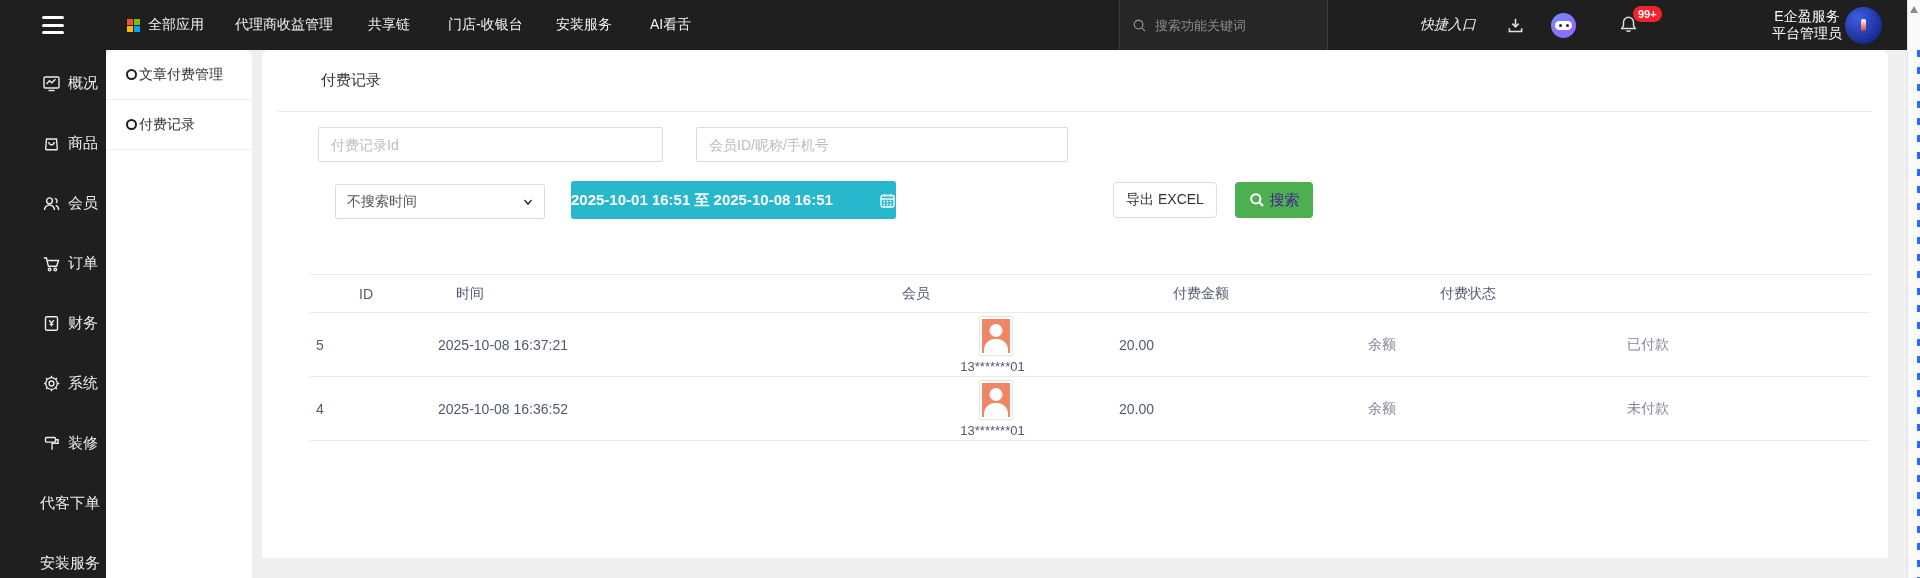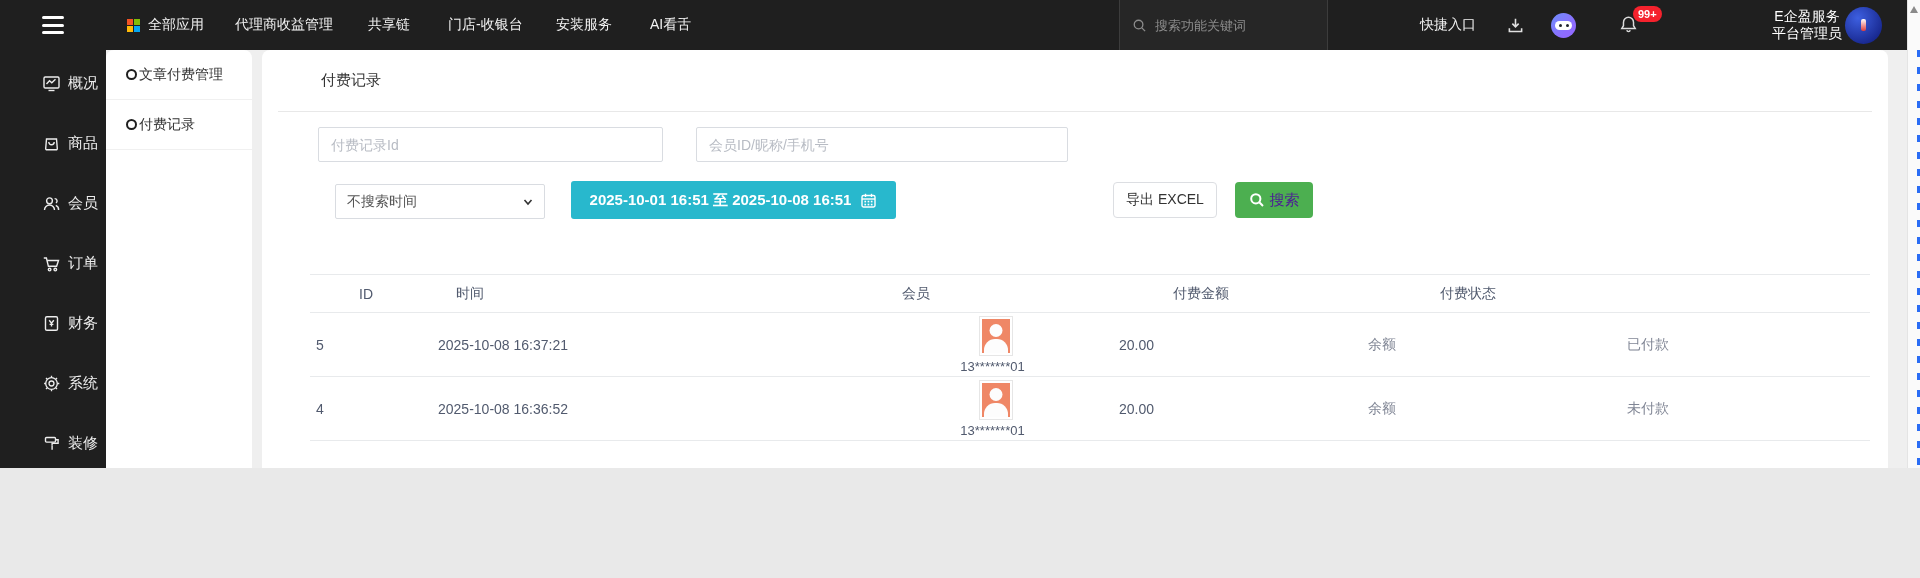--- a/index.html
+++ b/index.html
@@ -1,32 +1,32 @@
 <!DOCTYPE html>
 <html><head>
 <meta charset="utf-8">
 <style>
   * { margin:0; padding:0; box-sizing:border-box; }
   html,body { background:#e9e9e9; }
   body { font-family:"Liberation Sans","DejaVu Sans",sans-serif; }
-  .stage { position:relative; width:1920px; height:468px; background:#efefef; overflow:hidden; }
+  .stage { position:relative; width:1920px; height:578px; background:#efefef; overflow:hidden; }
 
   
   .navbar { position:absolute; left:0; top:0; width:1920px; height:50px; background:#1f1f1f; z-index:2; }
   .hamburger { position:absolute; left:42px; top:13px; width:22px; height:24px; display:flex; flex-direction:column; justify-content:space-between; padding:3px 0; cursor:pointer; }
   .hamburger span { display:block; width:22px; height:3px; background:#fff; border-radius:2px; }
   .nav-entry { position:absolute; top:0; height:50px; display:flex; align-items:center; color:#f2f2f2; font-size:14px; cursor:pointer; white-space:nowrap; }
   .nav-apps { left:127px; gap:8px; }
   .ms-grid { width:13px; height:13px; display:grid; grid-template-columns:6px 6px; grid-template-rows:6px 6px; gap:1px; }
   .ms-grid i:nth-child(1){background:#f35325;} .ms-grid i:nth-child(2){background:#81bc06;}
   .ms-grid i:nth-child(3){background:#ffba08;} .ms-grid i:nth-child(4){background:#05a6f0;}
   .nav-search { position:absolute; left:1119px; top:0; width:209px; height:50px; background:#262626; border-left:1px solid #3c3c3c; border-right:1px solid #3c3c3c; display:flex; align-items:center; padding:0 12px; gap:8px; }
   .nav-search input { background:transparent; border:none; outline:none; color:#bbb; font-size:13px; width:150px; font-family:inherit; }
   .nav-search input::placeholder { color:#8c8c8c; }
-  .nav-quick { left:1420px; }
+  .nav-quick { left:1420px;font-style:italic; }
   .nav-ico { position:absolute; top:0; height:50px; display:flex; align-items:center; cursor:pointer; }
   .dl-ico { left:1506px; } .robot-ico { left:1551px; } .bell-ico { left:1618px; }
   .robot { width:25px; height:25px; border-radius:50%; background:linear-gradient(135deg,#6e8efb,#8f6bff 70%); position:relative; }
   .robot .visor { position:absolute; left:4px; top:8px; width:17px; height:9px; background:#fff; border-radius:5px; }
   .robot .visor i { position:absolute; top:3px; width:3px; height:3px; border-radius:50%; background:#20242c; }
   .robot .visor i:first-child { left:3.5px; } .robot .visor i:last-child { right:3.5px; }
   .badge { position:absolute; left:1633px; top:6px; background:#f5222d; color:#fff; font-size:11px; font-weight:bold; line-height:16px; padding:0 5px; border-radius:9px; z-index:3; }
   .nav-user { position:absolute; left:1768px; top:0; width:78px; height:50px; display:flex; flex-direction:column; justify-content:center; align-items:center; color:#fff; font-size:14px; line-height:17px; cursor:pointer; }
   .avatar { position:absolute; left:1845px; top:7px; width:37px; height:37px; border-radius:50%; background:radial-gradient(circle at 35% 30%,#3d5fe0,#16258b 80%); cursor:pointer; overflow:hidden; }
   .avatar::after { content:""; position:absolute; left:16px; top:12px; width:5px; height:12px; background:linear-gradient(#ffffff,#e03a3a); border-radius:2px; }
@@ -48,21 +48,21 @@
 
   .f-input { position:absolute; height:35px; border:1px solid #d9dce1; border-radius:2px; background:#fff; }
   .f-input input { width:100%; height:100%; border:none; outline:none; padding:0 12px; font-size:14px; color:#333; font-family:inherit; background:transparent; }
   .f-input input::placeholder { color:#b8bcc4; }
   .f-input.fi-record { left:56px; top:77px; width:345px; }
   .f-input.fi-member { left:434px; top:77px; width:372px; }
   .f-select { position:absolute; height:35px; border:1px solid #d9dce1; border-radius:2px; background:#fff; display:flex; align-items:center; justify-content:space-between; padding:0 11px; font-size:14px; cursor:pointer; }
   .f-select .chev { width:10px; height:10px; flex:0 0 auto; }
   .fs-pay { left:843px; top:77px; width:338px; color:#8a8f99; }
   .fs-time { left:73px; top:134px; width:210px; color:#555; }
-  .date-btn { position:absolute; left:309px; top:131px; width:325px; height:38px; background:#28b8cd; border-radius:3px; color:#fff; font-size:15px; font-weight:bold; display:flex; align-items:center; justify-content:center; gap:9px; cursor:pointer; white-space:nowrap; }
+  .date-btn { position:absolute; left:309px; top:131px; width:325px; height:38px; background:#28b8cd; border-radius:3px; color:#fff; font-size:15px; font-weight:bold; display:flex; align-items:center; justify-content:space-between; gap:9px; cursor:pointer; white-space:nowrap; }
   .export-btn { position:absolute; left:851px; top:132px; width:104px; height:36px; background:#fff; border:1px solid #dcdee2; border-radius:4px; color:#333; font-size:14px; display:flex; align-items:center; justify-content:center; cursor:pointer; }
   .search-btn { position:absolute; left:973px; top:132px; width:78px; height:36px; background:#4caf50; border:none; border-radius:4px; color:#4c1d95; font-size:15px; display:flex; align-items:center; justify-content:center; gap:5px; cursor:pointer; }
 
   
   .tbl { position:absolute; left:48px; top:224px; width:1560px; }
   .t-row { display:grid; grid-template-columns:128px 428px 253px 249px 259px 1fr; align-items:center; border-bottom:1px solid #e8eaec; font-size:14px; color:#515a6e; }
   .t-head { height:39px; border-top:1px solid #e8eaec;gap:18px; }
   .t-data { height:64px; }
   .t-head .c1 { padding-left:49px; }
   .t-data .c1 { padding-left:6px; }

